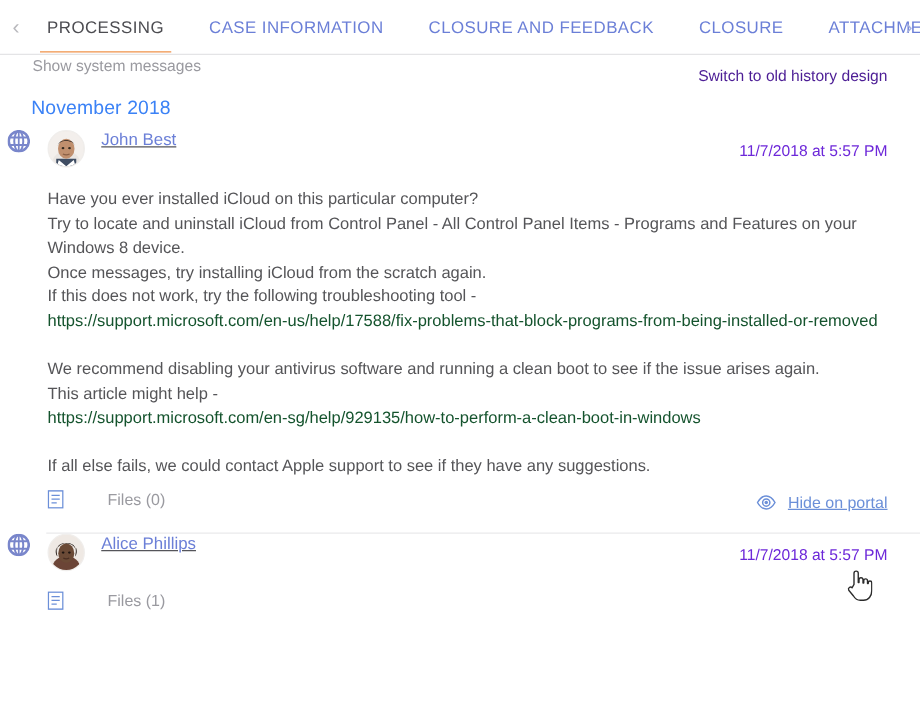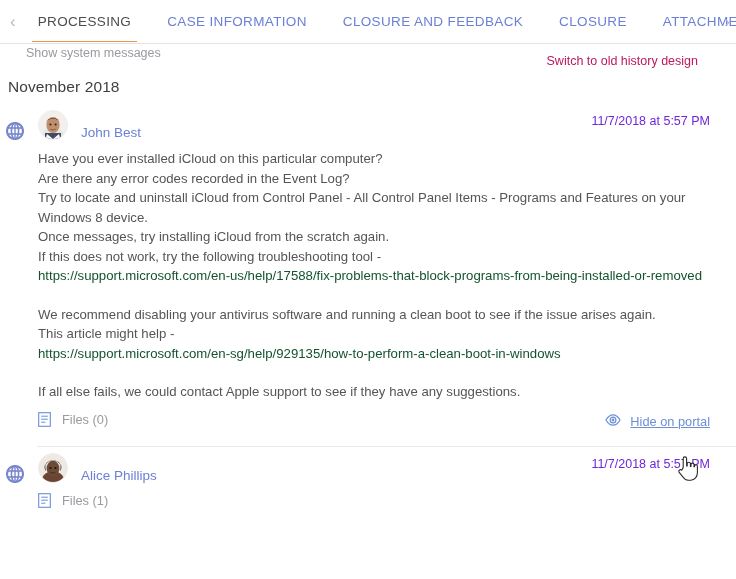--- a/index.html
+++ b/index.html
@@ -84,46 +84,48 @@
   .subhead-left {
     position: absolute;
     left: 26px;
     top: 2px;
     font-size: 12.5px;
     color: #9a9aa0;
     cursor: pointer;
   }
   .subhead-right {
     position: absolute;
-    right: 38px;
+    right: 26px;
     top: 10px;
     font-size: 12.5px;
-    color: #be185d;
+    color: #4c1d95;
     cursor: pointer;
   }
 
   
   .month {
     padding: 1px 0 8px 8px;
     font-size: 15.5px;
-    color: #404040;
+    color: #3b82f6;
     letter-spacing: 0.1px;
+    margin-left: 17px;
   }
 
   
   .msg {
     position: relative;
     padding: 0 0 0 0;
   }
   .msg-head {
     position: relative;
     height: 36px;
     display: flex;
-    align-items: flex-end;
+    align-items: flex-start;
     padding-left: 6px;
+    text-decoration: underline;
   }
   .globe-icon {
     width: 18px;
     height: 18px;
     flex: 0 0 auto;
     margin-right: 14px;
     display: block;
   }
   .avatar {
     width: 30px;
@@ -168,37 +170,38 @@
   .msg-footer {
     position: relative;
     height: 34px;
     margin: 10px 0 0 0;
     padding-left: 38px;
   }
   .files {
     display: inline-flex;
     align-items: center;
     cursor: pointer;
+    gap: 24px;
   }
   .file-icon {
     width: 13px;
     height: 15px;
     margin-right: 11px;
     display: block;
   }
   .files-label {
     font-size: 12.8px;
     color: #9a9aa0;
   }
   .hide-portal {
     position: absolute;
     right: 26px;
     top: 2px;
     display: inline-flex;
-    align-items: flex-start;
+    align-items: center;
     cursor: pointer;
   }
   .eye-icon {
     width: 16px;
     height: 12px;
     margin-right: 9px;
     display: block;
   }
   .hide-label {
     font-size: 12.8px;
@@ -283,21 +286,20 @@
       </svg>
     </span>
 
     <span class="author">John Best</span>
 
     <span class="timestamp">11/7/2018 at 5:57 PM</span>
   </div>
 
   <div class="msg-body">
     <div class="line">Have you ever installed iCloud on this particular computer?</div>
-    <div class="line">Are there any error codes recorded in the Event Log?</div>
     <div class="line">Try to locate and uninstall iCloud from Control Panel - All Control Panel Items - Programs and Features on your Windows 8 device.</div>
     <div class="line">Once messages, try installing iCloud from the scratch again.</div>
     <div class="line">If this does not work, try the following troubleshooting tool -</div>
     <div class="line link">https://support.microsoft.com/en-us/help/17588/fix-problems-that-block-programs-from-being-installed-or-removed</div>
     <div class="spacer"></div>
     <div class="line">We recommend disabling your antivirus software and running a clean boot to see if the issue arises again.</div>
     <div class="line">This article might help -</div>
     <div class="line link">https://support.microsoft.com/en-sg/help/929135/how-to-perform-a-clean-boot-in-windows</div>
     <div class="spacer"></div>
     <div class="line">If all else fails, we could contact Apple support to see if they have any suggestions.</div>

